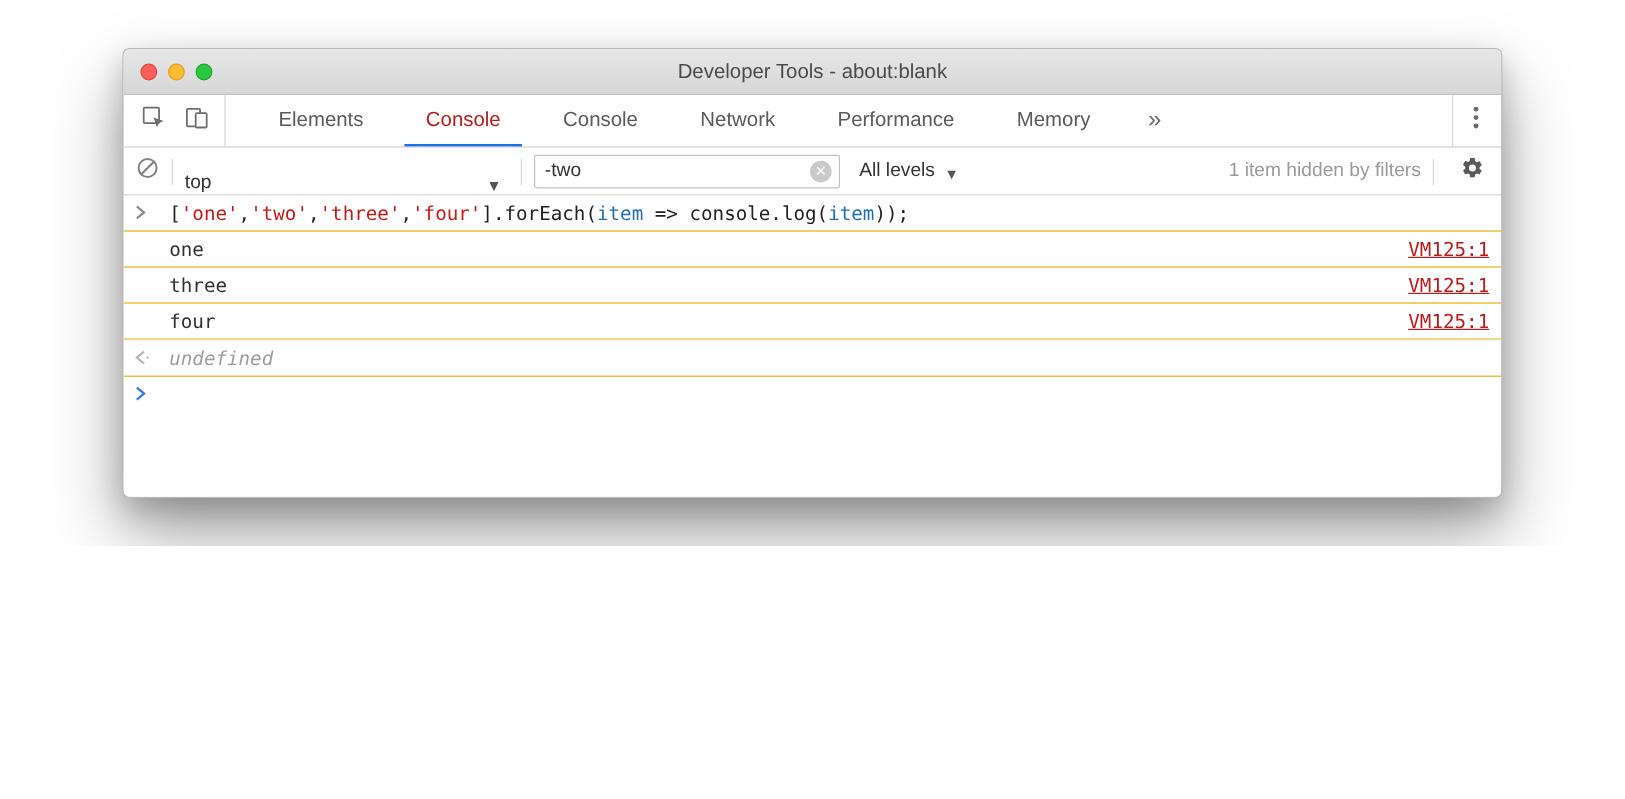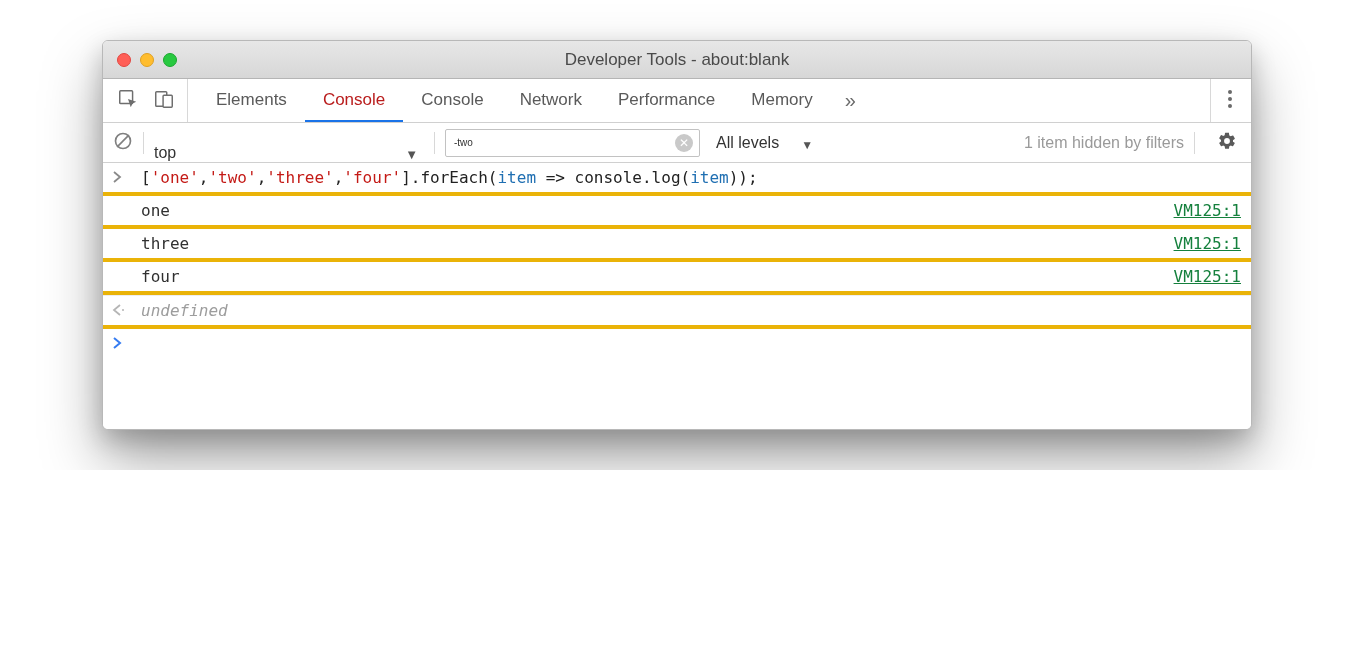--- a/index.html
+++ b/index.html
@@ -43,21 +43,21 @@
     font-size: 17px;
     color:#4a4a4a;
   }
   
   .tabbar {
     height: 44px;
     border-bottom: 1px solid #d0d0d0;
     display:flex;
     align-items:stretch;
     padding: 0 10px;
-    gap: 0;
+    gap: 16px;
   }
   .tab-icon-group {
     display:flex; align-items:center; gap:14px;
     padding: 0 12px 0 4px;
     border-right: 1px solid #d8d8d8;
     margin-right: 10px;
   }
   .tab-icon-group svg { color:#6e6e6e; }
   .tab {
     display:flex; align-items:center;
@@ -101,63 +101,63 @@
     display:flex; align-items:center;
     border:1px solid #c2c2c2;
     background:#fff;
     height:28px;
     width: 255px;
     padding: 0 6px 0 8px;
     border-radius:2px;
   }
   .filter-input {
     border:none; outline:none; flex:1;
-    font-size:10px; color:#333;
+    font-size:16px; color:#333;
     font-family: inherit;
     background:transparent;
   }
   .clear-btn {
     width:18px;height:18px;border-radius:50%;
     background:#c9c9c9; color:#fff;
     display:flex;align-items:center;justify-content:center;
     font-size:12px; line-height:1;
     cursor:pointer;
   }
   .levels {
-    display:flex; align-items:flex-end; gap:22px;
+    display:flex; align-items:flex-end; gap:8px;
     color:#333; cursor:pointer;
     padding: 0 6px;
   }
   .hidden-msg { color:#9a9a9a; margin-left:auto; white-space:nowrap;}
   .gear { color:#5a5a5a; cursor:pointer; padding:0 4px 0 12px;}
   
   .console {
     font-family: Menlo, Consolas, monospace;
     font-size: 16px;
     color:#303030;
     background:#fff;
   }
   .row {
     display:flex; align-items:flex-start;
-    border-bottom:4px solid #eab308;
+    border-bottom:1px solid #eab308;
     padding: 5px 10px 5px 8px;
     min-height: 30px;
   }
   .row:last-child { border-bottom:none; }
   .gutter {
     width: 30px;
     flex-shrink:0;
     color:#909090;
     text-align:left;
     user-select:none;
   }
   .gutter.input  { color:#909090; }
   .gutter.prompt { color:#367cf1; font-weight:bold;}
   .content { flex:1; white-space:pre; overflow:hidden;}
-  .src-link { color:#15803d; text-decoration:underline; cursor:pointer; font-family:Menlo,monospace;}
+  .src-link { color:#b91c1c; text-decoration:underline; cursor:pointer; font-family:Menlo,monospace;}
   
   .tok-str  { color:#c41a16; }
   .tok-fn   { color:#222; }
   .tok-var  { color:#1f6fb2; }
   .tok-punc { color:#222; }
   .undef    { color:#9d9d9d; }
   .row.return { border-top:1px solid #eee;font-style:italic; }
   .console-pad { height: 70px; }
 </style>
 </head>

